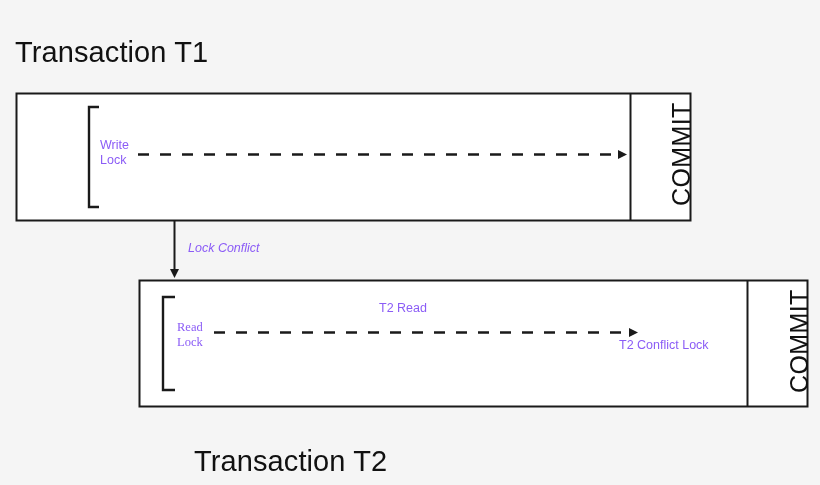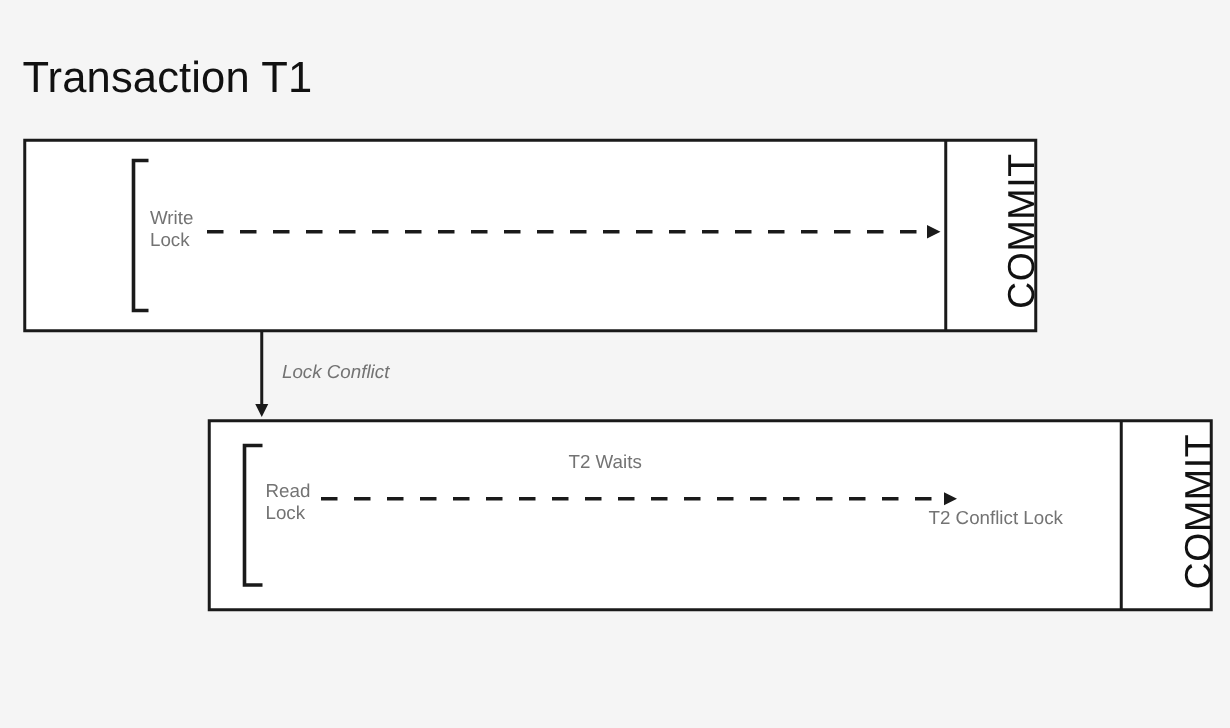--- a/index.html
+++ b/index.html
@@ -45,29 +45,30 @@
     left: 13px;
     top: 35px;
   }
   #title-t2 {
     left: 192px;
     top: 444px;
   }
   
   .small-label {
     font-size: 12.5px;
-    color: #737373;
+    color: #8b5cf6;
   }
   #label-write-lock {
     left: 98px;
     top: 138px;
   }
   #label-read-lock {
     left: 175px;
     top: 320px;
+    font-family: Liberation Serif, serif;
   }
   #label-lock-conflict {
     left: 186px;
     top: 241px;
     font-style: italic;
   }
   #label-t2-waits {
     left: 377px;
     top: 301px;
   }
@@ -129,20 +130,21 @@
   <div class="txt title-label" id="title-t1">Transaction T1</div>
 
   <div class="txt small-label" id="label-write-lock"><span>Write</span><br><span>Lock</span></div>
 
   <div class="txt commit-text" id="commit-t1">COMMIT</div>
 
   <div class="txt small-label" id="label-lock-conflict">Lock Conflict</div>
 
   <div class="txt small-label" id="label-read-lock"><span>Read</span><br><span>Lock</span></div>
 
-  <div class="txt small-label" id="label-t2-waits">T2 Waits</div>
+  <div class="txt small-label" id="label-t2-waits">T2 Read</div>
 
   <div class="txt small-label" id="label-t2-acquires">T2 Conflict Lock</div>
 
   <div class="txt commit-text" id="commit-t2">COMMIT</div>
 
+  <div class="txt title-label" id="title-t2">Transaction T2</div>
 
 </div>
 
 </body></html>

